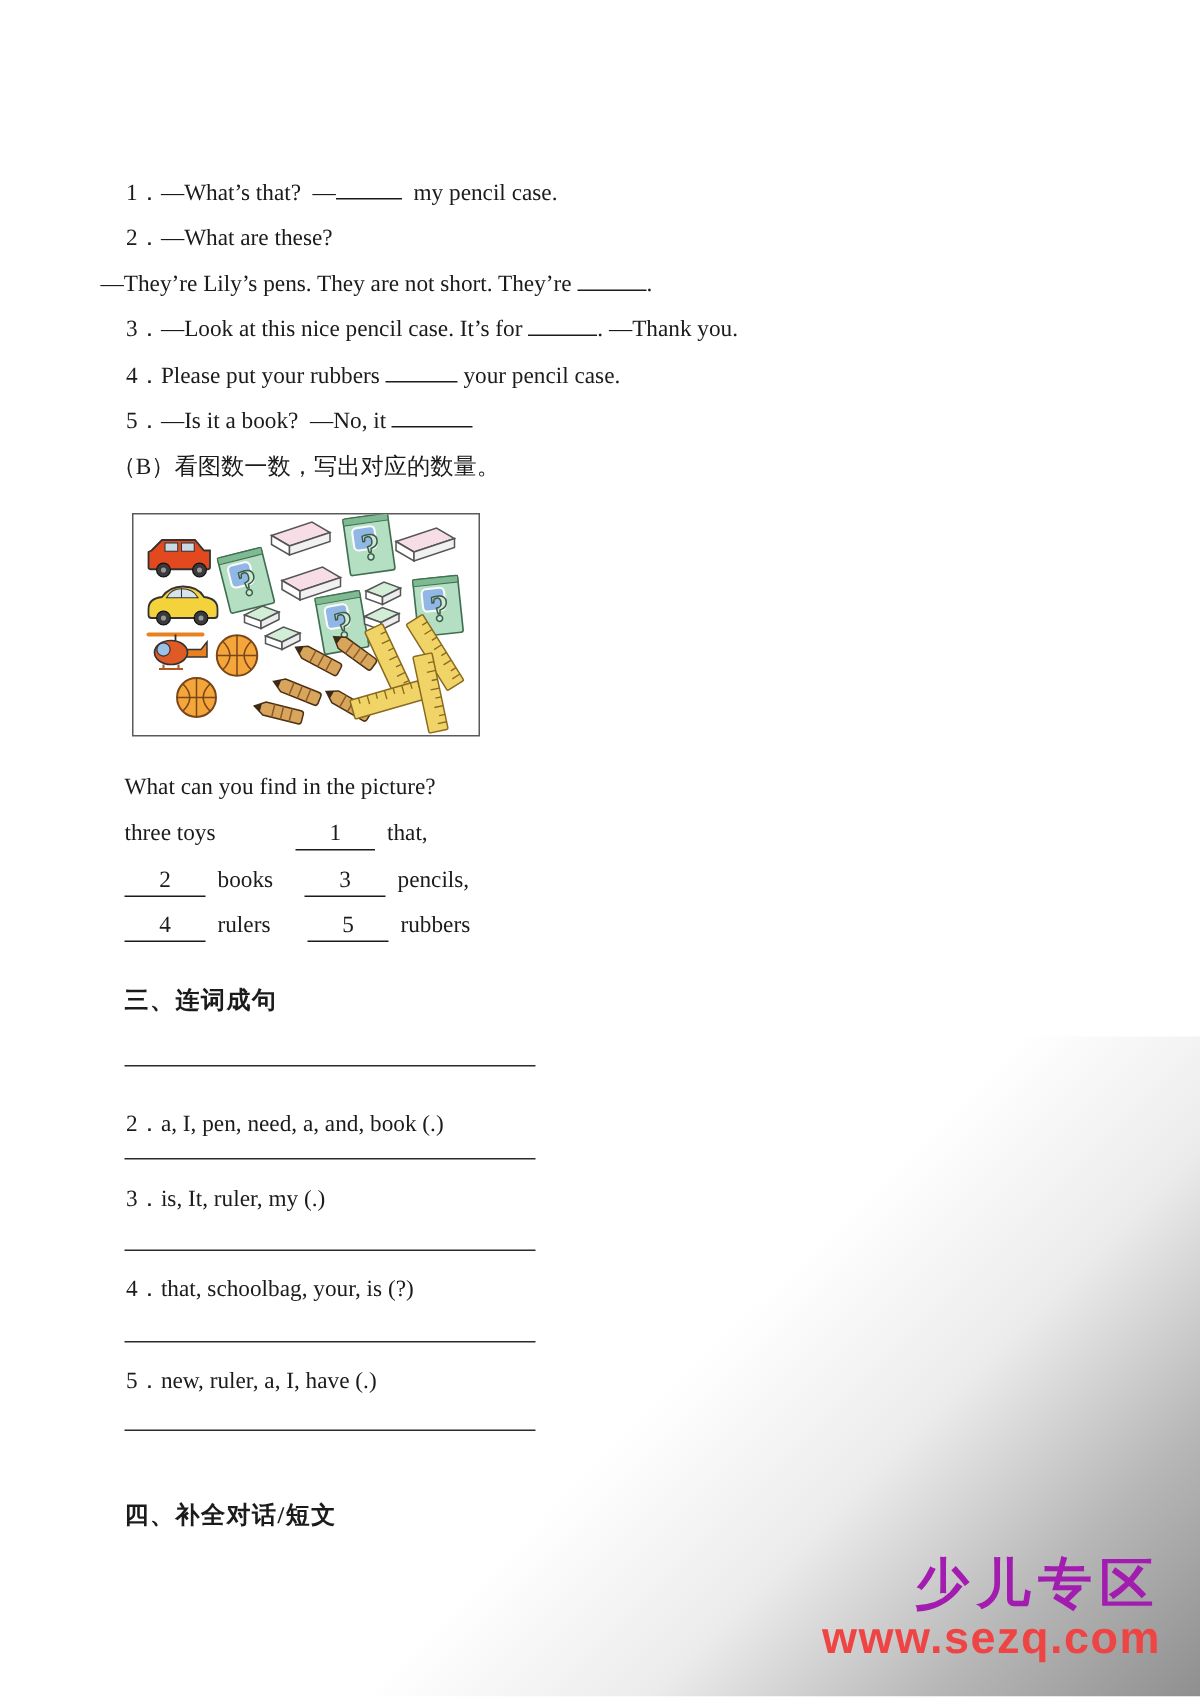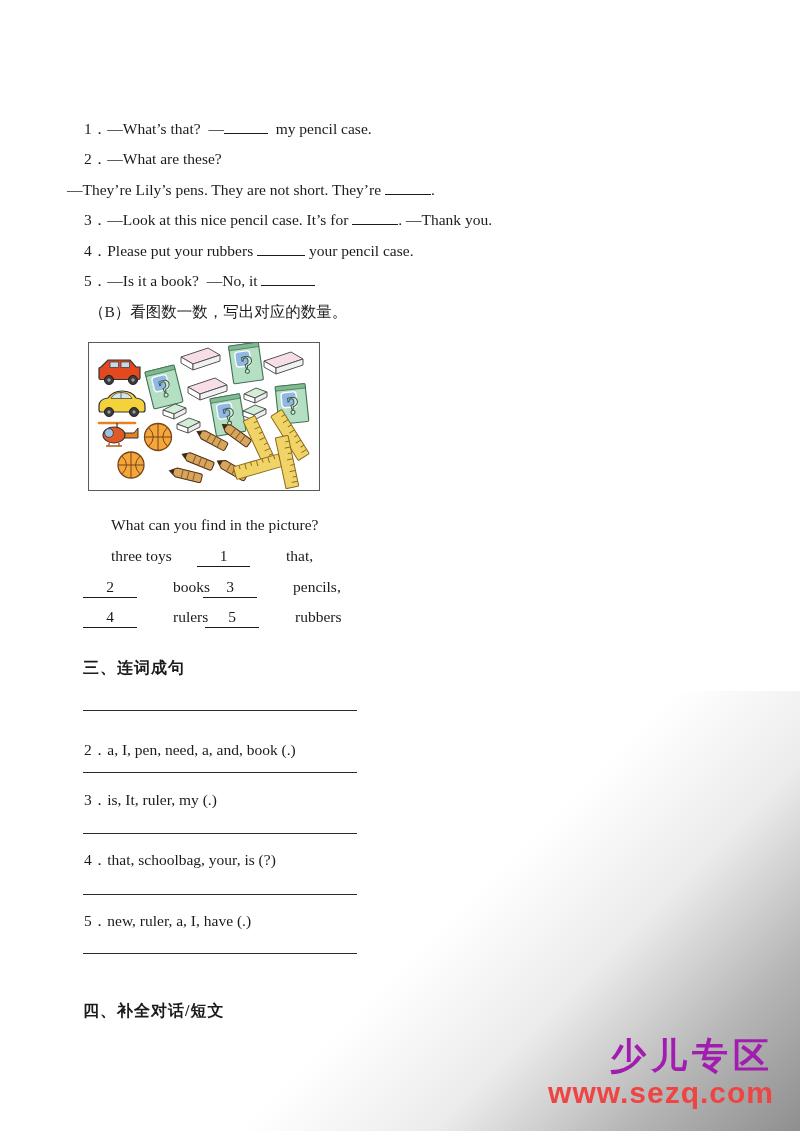--- a/index.html
+++ b/index.html
@@ -8,21 +8,21 @@
     position:relative;width:800px;height:1131px;background:#ffffff;
     font-family:"Liberation Serif","DejaVu Serif",serif;color:#1b1b1b;
     overflow:hidden;
   }
   .corner-gradient{
     position:absolute;right:0;bottom:0;width:640px;height:440px;z-index:1;
     background:linear-gradient(135deg,rgba(255,255,255,0) 48%,rgba(225,225,225,0.65) 66%,rgba(175,175,175,0.92) 84%,#8f8f8f 100%);
     pointer-events:none;
   }
   .tline{position:absolute;font-size:15.5px;line-height:20px;white-space:pre-wrap;z-index:2;}
-  .lbl{position:absolute;font-size:15.5px;line-height:20px;white-space:pre;z-index:2;margin-left:28px;}
+  .lbl{position:absolute;font-size:15.5px;line-height:20px;white-space:pre;z-index:2;}
   .cn{font-weight:bold;font-size:16px;letter-spacing:1px;margin-top:28px;}
   .blank{
     display:inline-block;height:0.85em;border-bottom:1.7px solid #1b1b1b;
   }
   .numblank{
     position:absolute;height:20px;line-height:19px;text-align:center;
     font-size:15.5px;border-bottom:1.7px solid #1b1b1b;z-index:2;
   }
   .ansline{
     position:absolute;width:274px;height:0;border-top:1.8px solid #2b2b2b;z-index:2;
@@ -54,21 +54,21 @@
   <div class="tline" style="left:84px;top:149px"><span>2．—What are these?</span></div>
 
   <div class="tline" style="left:67px;top:180px"><span>—They’re Lily’s pens. They are not short. They’re </span><span class="blank" style="width:46px"></span><span>.</span></div>
 
   <div class="tline" style="left:84px;top:210px"><span>3．—Look at this nice pencil case. It’s for </span><span class="blank" style="width:46px"></span><span>. —Thank you.</span></div>
 
   <div class="tline" style="left:84px;top:241px"><span>4．Please put your rubbers </span><span class="blank" style="width:48px"></span><span> your pencil case.</span></div>
 
   <div class="tline" style="left:84px;top:271px"><span>5．—Is it a book?  —No, it </span><span class="blank" style="width:54px"></span></div>
 
-  <div class="tline" style="left:89px;top:302px">（B）看图数一数，写出对应的数量。</div>
+  <div class="tline" style="left:75px;top:302px">（B）看图数一数，写出对应的数量。</div>
 
   <div class="pic">
     <svg width="230" height="147" viewBox="0 0 230 147">
 
       <g transform="translate(9,15)">
         <path d="M3 9 L10 2 h22 l6 7 h4 v11 q0 1.5 -1.5 1.5 H2.5 Q1 21.5 1 20 V10 Z" fill="#e2491f" stroke="#333" stroke-width="1.2"></path>
         <rect x="12" y="4" width="8.5" height="5.5" fill="#c9d9e6" stroke="#333" stroke-width="0.7"></rect>
         <rect x="23" y="4" width="8.5" height="5.5" fill="#c9d9e6" stroke="#333" stroke-width="0.7"></rect>
         <circle cx="11" cy="22" r="4.6" fill="#3a3a3a" stroke="#111" stroke-width="0.8"></circle>
         <circle cx="35" cy="22" r="4.6" fill="#3a3a3a" stroke="#111" stroke-width="0.8"></circle>

